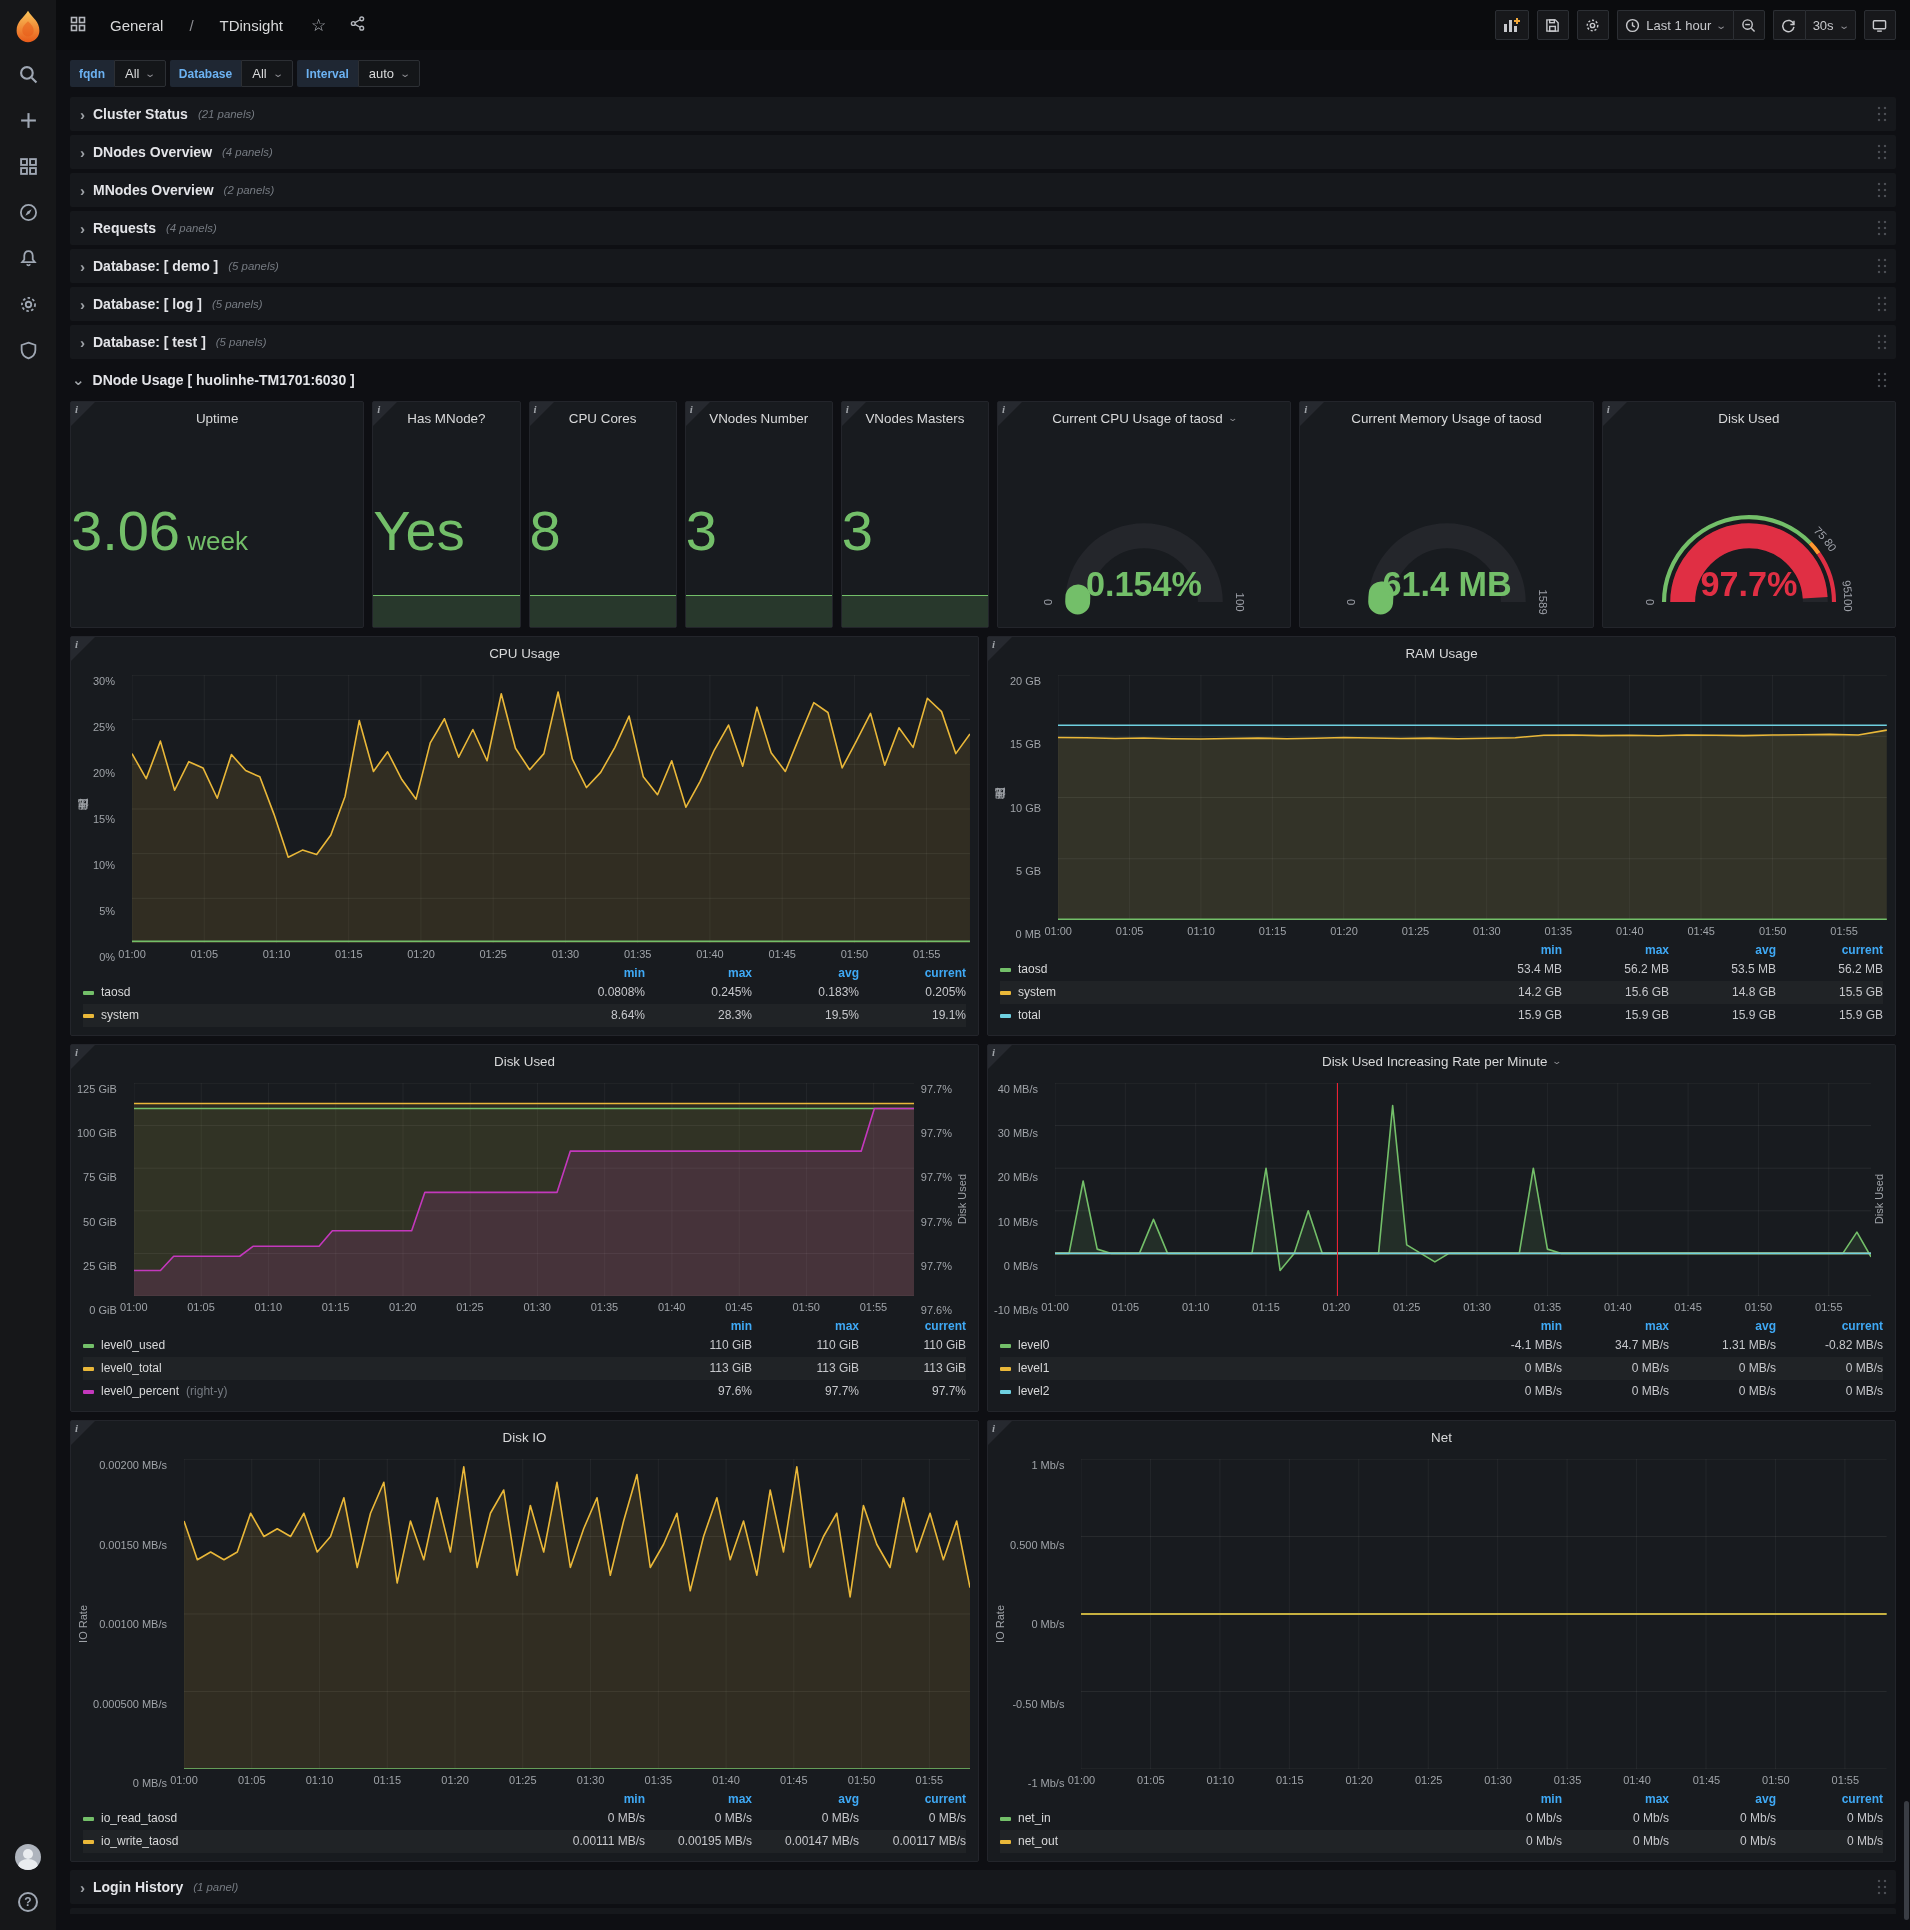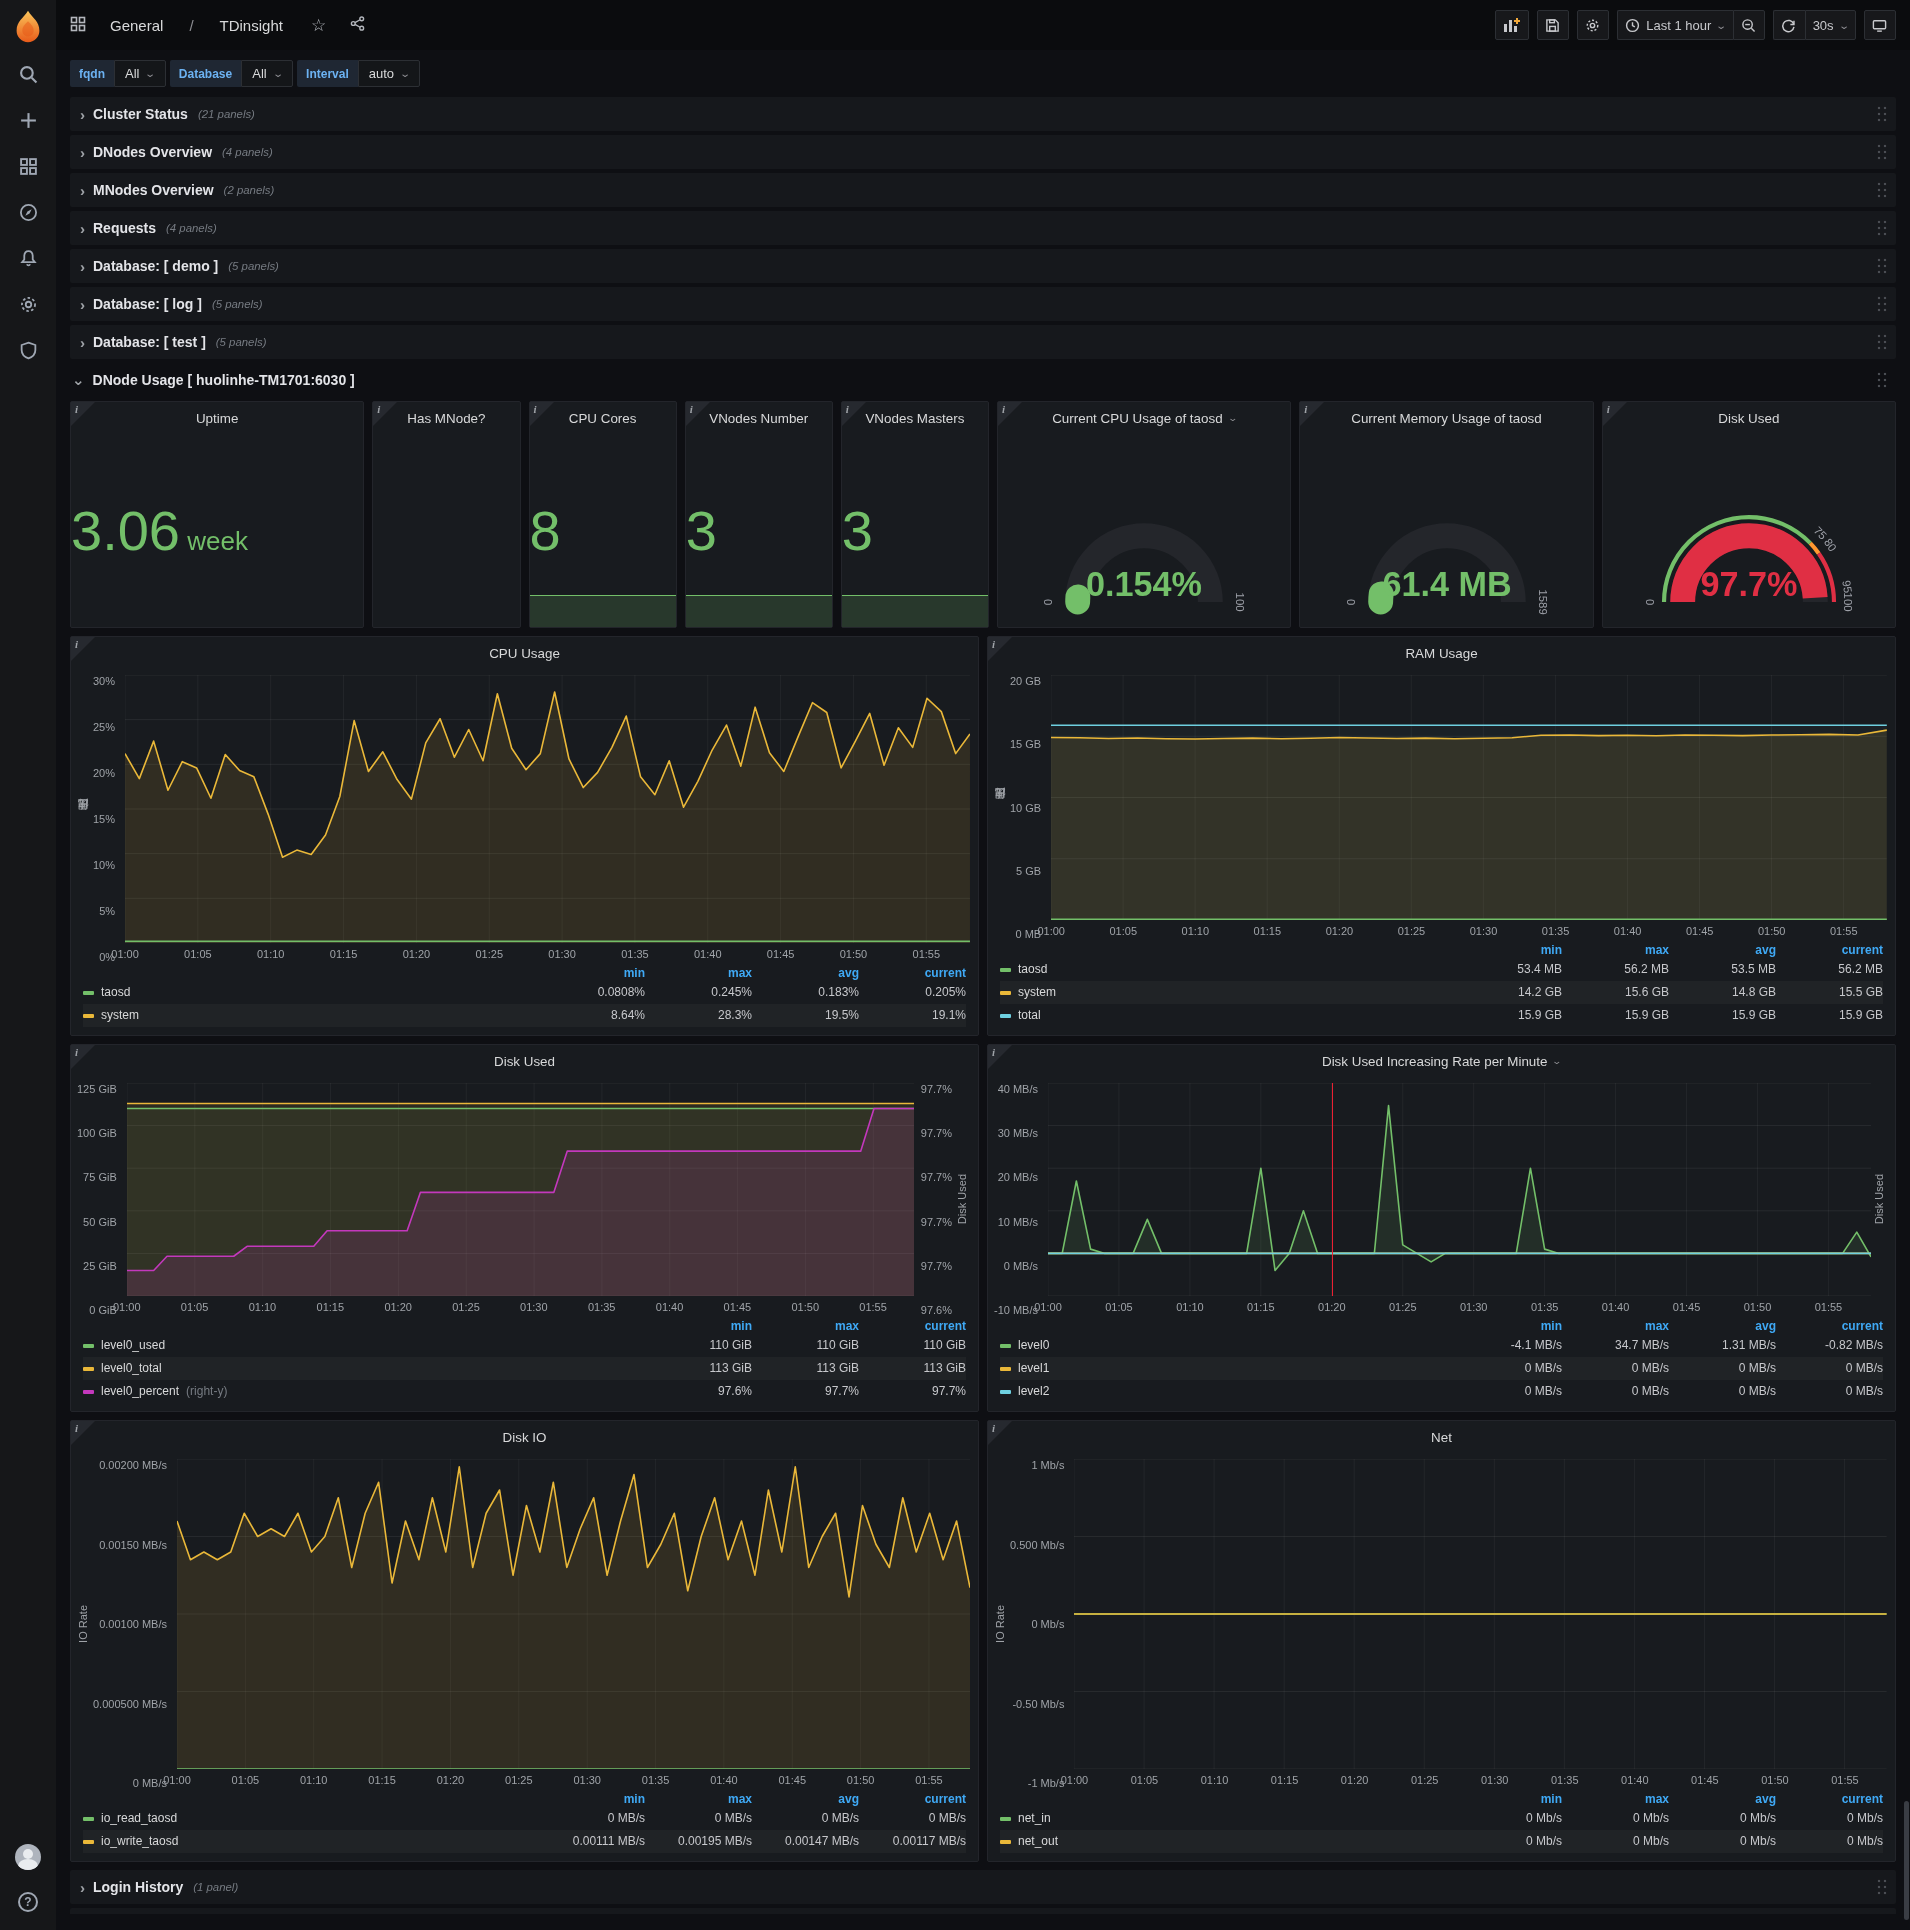--- a/index.html
+++ b/index.html
@@ -63,21 +63,21 @@
 
   
   .gauge-body { flex:1; display:flex; align-items:flex-end; justify-content:center; padding-bottom:4px; }
   .gauge-body svg { width:78%; max-height:100%; }
 
   
   .chart-body { flex:1; display:flex; padding:6px 8px 0 4px; min-height:0; }
   .axis-label { width:16px; display:flex; align-items:center; justify-content:center; font-size:11px; color:#9fa3a8; flex-shrink:0; }
   .axis-label span { writing-mode:vertical-lr; transform:rotate(180deg); white-space:nowrap; }
   .yticks,.rticks { display:flex; flex-direction:column; justify-content:space-between; font-size:11px; color:#9fa3a8; flex-shrink:0; }
-  .yticks { align-items:flex-end; padding:0 10px 0 2px; }
+  .yticks { align-items:flex-end; padding:0 17px 0 2px; }
   .rticks { align-items:flex-start; padding:0 2px 0 7px; }
   .plotcol { flex:1; display:flex; flex-direction:column; min-width:0; }
   .plot { flex:1; position:relative; }
   .plot svg { position:absolute; inset:0; width:100%; height:100%; }
   .ann-line { position:absolute; top:0; bottom:0; width:1.5px; }
   .xticks { height:20px; position:relative; font-size:11px; color:#9fa3a8; flex-shrink:0; }
   .xticks span { position:absolute; top:5px; transform:translateX(-50%); }
 
   .legend { padding:2px 12px 8px; font-size:12px; }
   .lgrid { display:grid; align-items:center; }
@@ -330,20 +330,24 @@
               <div class="stat-value"><span>3.06</span><span class="suffix"> week</span></div>
             </div>
           </div>
           <div class="panel w1">
             <div class="info-corner">
               <i>i</i>
             </div>
             <div class="ptitle">
               <span>Has MNode?</span>
             </div>
+            <div class="stat-body">
+              <div class="spark"></div>
+              <div class="stat-value"><span>Yes</span></div>
+            </div>
           </div>
           <div class="panel w1">
             <div class="info-corner">
               <i>i</i>
             </div>
             <div class="ptitle">
               <span>CPU Cores</span>
             </div>
             <div class="stat-body">
               <div class="spark"></div>

